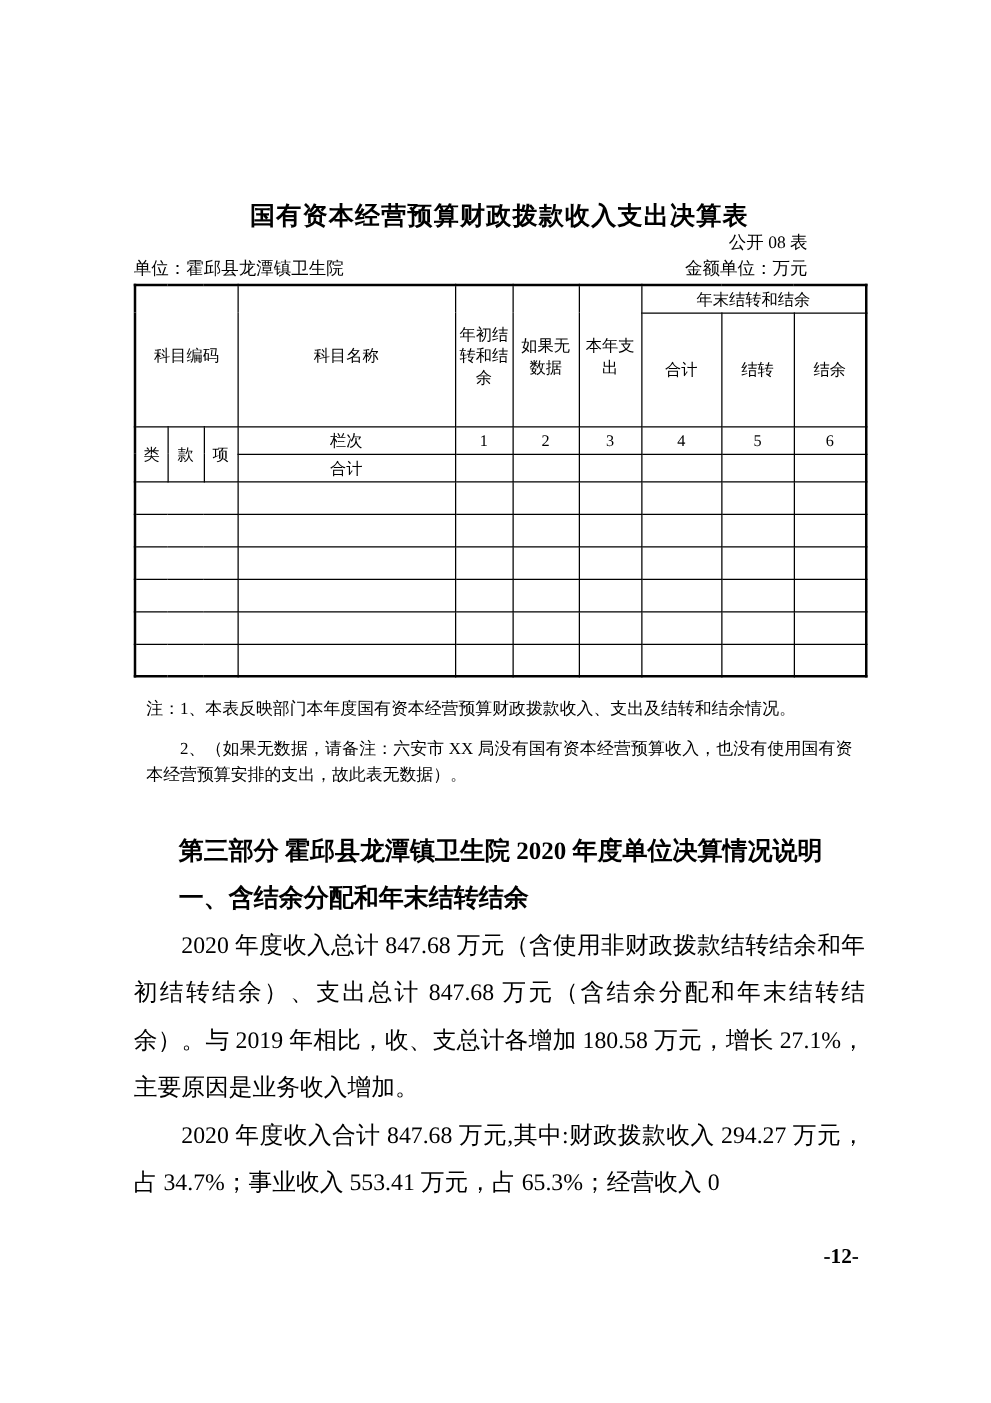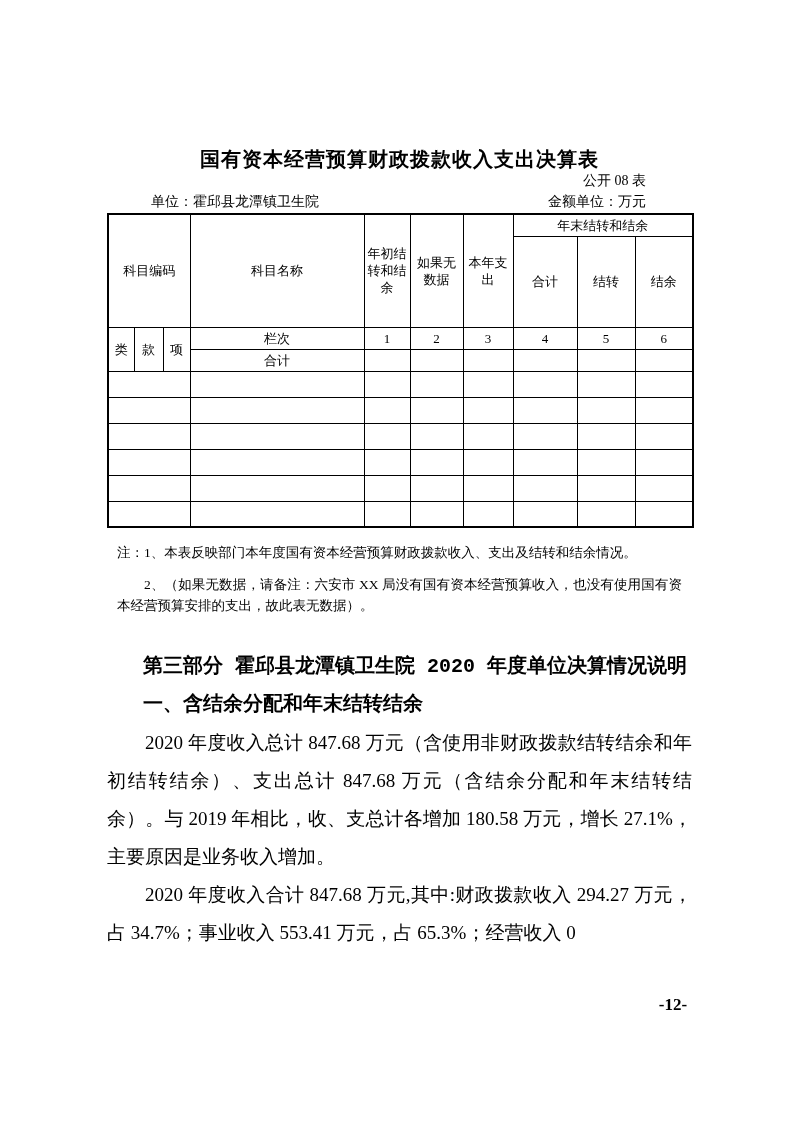--- a/index.html
+++ b/index.html
@@ -2,39 +2,38 @@
 <html><head>
 <meta charset="utf-8">
 <style>
   html, body { margin:0; padding:0; }
   body {
     width:793px; height:1122px;
     background:#ffffff; color:#000;
     position:relative; overflow:hidden;
     font-family:"Liberation Serif","DejaVu Serif",serif;
   }
-  .content { position:absolute; left:107px; top:0; width:585px; }
+  .content { position:absolute; left:107px; top:14px; width:585px; }
 
   .doc-title {
     margin:147px 0 0 0;
     text-align:center;
     font-family:"Liberation Sans","DejaVu Sans",sans-serif;
     font-weight:bold;
     font-size:20px; line-height:25px;
     letter-spacing:1px;
   }
   .form-code {
     text-align:right; padding-right:46px;
     font-size:14px; line-height:18px;
   }
   .meta-row {
     display:flex; justify-content:space-between;
     font-size:14px; line-height:18px;
     margin-top:3px;
-    margin-left:44px;
   }
   .meta-row .right { padding-right:46px; }
 
   table.budget {
     border-collapse:collapse; table-layout:fixed;
     width:585px; margin-top:2px;
     border:2px solid #000;
   }
   table.budget td {
     border:1px solid #000;
@@ -53,21 +52,21 @@
     margin-top:14px;
     font-size:13.5px; line-height:21.5px;
     text-align:justify;
   }
   .notes p { margin:10px; }
   .notes .note2 { text-indent:2em; }
 
   .narrative { margin-top:31px; font-size:19px; line-height:38px; }
   .narrative p { margin:0; }
   .part-heading, .sec-heading {
-    font-family:Liberation Mono, monospace;
+    font-family:Liberation Serif, serif;
     font-weight:bold; font-size:20px;
     text-indent:36px;
   }
   .body-para { text-indent:38px; text-align:justify; }
 
   .page-number {
     position:absolute; left:646px; top:995px;
     width:54px; text-align:center;
     font-size:17px; line-height:20px;font-weight:bold;
   }

